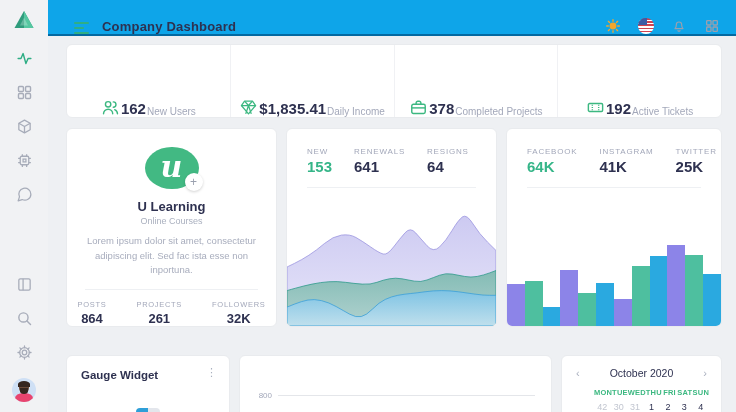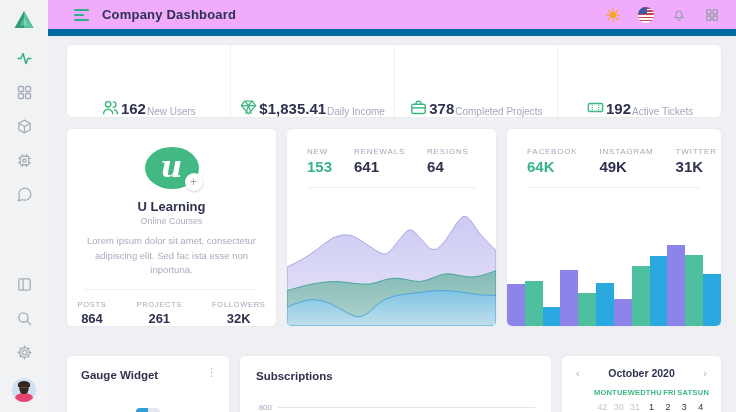--- a/index.html
+++ b/index.html
@@ -21,22 +21,22 @@
   .side-bottom { margin-top:auto; display:flex; flex-direction:column; align-items:center; gap:17px; }
   .avatar {
     width:24px; height:24px; border-radius:50%; background:#cfe0f5; position:relative; overflow:hidden; cursor:pointer;
   }
   .avatar .head { position:absolute; left:7px; top:4px; width:10px; height:11px; border-radius:50% 50% 45% 45%; background:#6b4a38; }
   .avatar .hair { position:absolute; left:6px; top:3px; width:12px; height:6px; border-radius:50% 50% 0 0; background:#35261f; }
   .avatar .beard{ position:absolute; left:8px; top:10px; width:8px; height:6px; border-radius:0 0 50% 50%; background:#35261f; }
   .avatar .body { position:absolute; left:3px; top:15px; width:18px; height:12px; border-radius:45%; background:#e8446f; }
   
   .header {
-    position:absolute; left:48px; right:0; top:0; height:36px; background:#f0abfc;
-    display:flex; align-items:center; padding:0 16px; border-bottom:7px solid #0369a1; z-index:4;
+    position:absolute; left:48px; right:0; top:0; height:36px; background:#0ea5e9;
+    display:flex; align-items:flex-end; padding:0 16px; border-bottom:2px solid #0369a1; z-index:4;
   }
   .hamburger { width:16px; height:12px; display:flex; flex-direction:column; justify-content:space-between; cursor:pointer; margin:0 12px 0 10px; }
   .hamburger span { height:2px; border-radius:2px; background:#2fae85; }
   .hamburger span:nth-child(1){ width:15px; }
   .hamburger span:nth-child(2){ width:10px; }
   .hamburger span:nth-child(3){ width:15px; }
   .page-title { font-size:13px; font-weight:bold; color:#2e3150; letter-spacing:.2px; }
   .header-right { margin-left:auto; display:flex; align-items:center; gap:17px; }
   .hdr-ico { width:16px; height:16px; color:#9aa0ae; cursor:pointer; display:block; }
   .sun { color:#f4a62a; }
@@ -91,21 +91,21 @@
   .gauge-sliver i:first-child { background:#2f9fd8; border-radius:4px 0 0 0; }
   .gauge-sliver i:last-child { background:#e3e6ec; border-radius:0 4px 0 0; }
   .subs-card { left:239px; top:355px; width:313px; height:120px; padding:14px 16px; }
   .ytick-row { display:flex; align-items:center; margin-top:21px; }
   .ytick { width:22px; font-size:8px; color:#a3a8ba; text-align:right; padding-right:6px; }
   .gridline { flex:1; height:1px; background:#e4e6ea; }
   
   .cal-card { left:561px; top:355px; width:161px; height:120px; padding:11px 12px; }
   .cal-nav { display:flex; align-items:center; justify-content:space-between; }
   .cal-chev { color:#aab0bf; font-size:11px; cursor:pointer; padding:0 2px; }
-  .cal-month { font-size:10.5px; font-weight:bold; color:#2e3150; }
+  .cal-month { font-size:10.5px; font-weight:normal; color:#2e3150; }
   .cal-days, .cal-dates { display:flex; margin-top:9px;margin-left:20px; }
   .cal-days span, .cal-dates span { flex:1; text-align:center; }
   .cal-days span { font-size:7.5px; font-weight:bold; color:#3cb881; letter-spacing:.2px; }
   .cal-dates { margin-top:5px; }
   .cal-dates span { font-size:9px; color:#2e3150; cursor:pointer; }
   .cal-dates span.muted { color:#c2c6d0; }
 </style>
 </head>
 <body>
 
@@ -288,25 +288,25 @@
 </section>
 
 <section class="card social-card">
   <div class="mini-head">
     <div class="mini-stat">
       <div class="lab">FACEBOOK</div>
       <div class="val accent">64K</div>
     </div>
     <div class="mini-stat">
       <div class="lab">INSTAGRAM</div>
-      <div class="val">49K</div>
+      <div class="val">41K</div>
     </div>
     <div class="mini-stat">
       <div class="lab">TWITTER</div>
-      <div class="val">31K</div>
+      <div class="val">25K</div>
     </div>
   </div>
   <div class="mini-divider"></div>
   <div class="bar-chart" id="bar-chart">
       <div class="bar" style="height: 46.8%; background: rgb(140, 132, 232);"></div>
       <div class="bar" style="height: 49.5%; background: rgb(78, 191, 159);"></div>
       <div class="bar" style="height: 21.6%; background: rgb(42, 169, 224);"></div>
       <div class="bar" style="height: 62.1%; background: rgb(140, 132, 232);"></div>
       <div class="bar" style="height: 36.9%; background: rgb(78, 191, 159);"></div>
       <div class="bar" style="height: 47.7%; background: rgb(42, 169, 224);"></div>
@@ -322,21 +322,20 @@
 <section class="card gauge-card">
   <div class="card-title">Gauge Widget</div>
   <div class="kebab">⋮</div>
   <div class="gauge-sliver">
       <i></i>
       <i></i>
     </div>
 </section>
 
 <section class="card subs-card">
-  <div class="card-title">Subscriptions</div>
   <div class="ytick-row">
     <span class="ytick">800</span>
     <span class="gridline"></span>
   </div>
 </section>
 
 <section class="card cal-card">
   <div class="cal-nav">
     <span class="cal-chev">‹</span>
     <span class="cal-month">October 2020</span>

